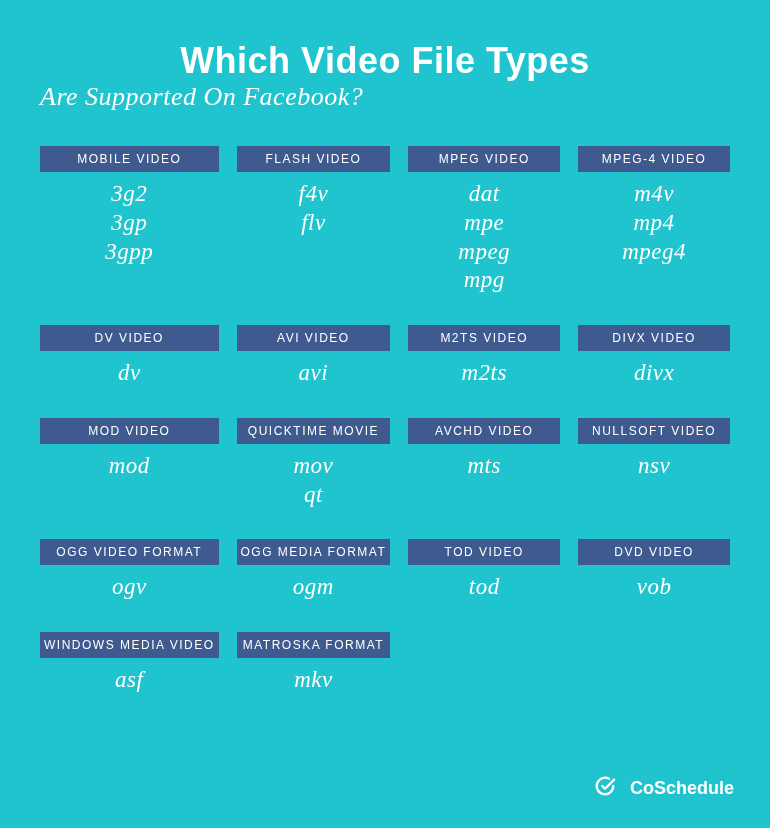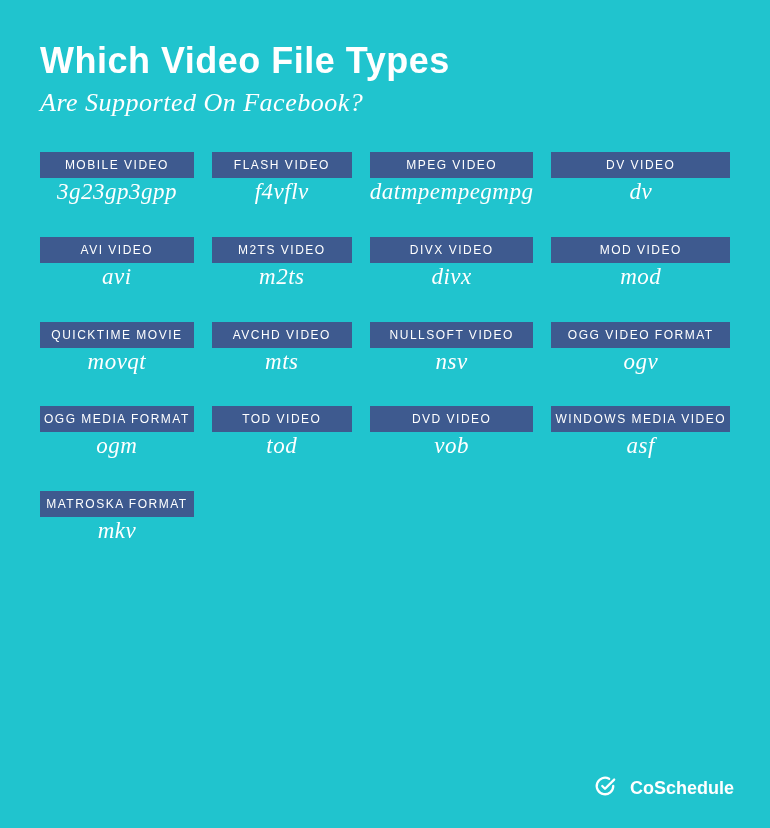--- a/index.html
+++ b/index.html
@@ -5,26 +5,25 @@
   * { box-sizing: border-box; margin: 0; padding: 0; }
   html, body { width: 770px; height: 828px; }
   body {
     background: #20C4CE;
     font-family: Georgia, 'Times New Roman', serif;
     color: #fff;
     padding: 40px 40px 30px 40px;
     position: relative;
   }
   .title {
-    text-align: left;
+    text-align: center;
     font-family: -apple-system, BlinkMacSystemFont, 'Segoe UI', Helvetica, Arial, sans-serif;
     font-weight: 600;
     font-size: 36px;
     letter-spacing: 0.5px;
-    margin-bottom: 6px;
   }
   .subtitle {
     font-style: italic;
     font-size: 26px;
     letter-spacing: 0.5px;
     margin-bottom: 34px;
   }
   .grid {
     display: grid;
     grid-template-columns: repeat(4, 1fr);
@@ -43,22 +42,23 @@
     font-family: -apple-system, BlinkMacSystemFont, 'Segoe UI', Helvetica, Arial, sans-serif;
     font-size: 12px;
     letter-spacing: 1.5px;
     text-transform: uppercase;
     padding: 6px 4px;
     white-space: nowrap;
     overflow: hidden;
   }
   .card-items {
     display: flex;
-    flex-direction: row;
+    flex-direction: column;
     align-items: center;
+    padding-top: 8px;
   }
   .ext {
     font-style: italic;
     font-size: 23px;
     line-height: 1.25;
     letter-spacing: 0.5px;
   }
   .brand {
     position: absolute;
     right: 36px;
@@ -97,20 +97,28 @@
     <div class="card">
       <div class="card-header">MPEG VIDEO</div>
       <div class="card-items">
         <div class="ext">dat</div>
         <div class="ext">mpe</div>
         <div class="ext">mpeg</div>
         <div class="ext">mpg</div>
       </div>
     </div>
     <div class="card">
+      <div class="card-header">MPEG-4 VIDEO</div>
+      <div class="card-items">
+        <div class="ext">m4v</div>
+        <div class="ext">mp4</div>
+        <div class="ext">mpeg4</div>
+      </div>
+    </div>
+    <div class="card">
       <div class="card-header">DV VIDEO</div>
       <div class="card-items">
         <div class="ext">dv</div>
       </div>
     </div>
     <div class="card">
       <div class="card-header">AVI VIDEO</div>
       <div class="card-items">
         <div class="ext">avi</div>
       </div>

